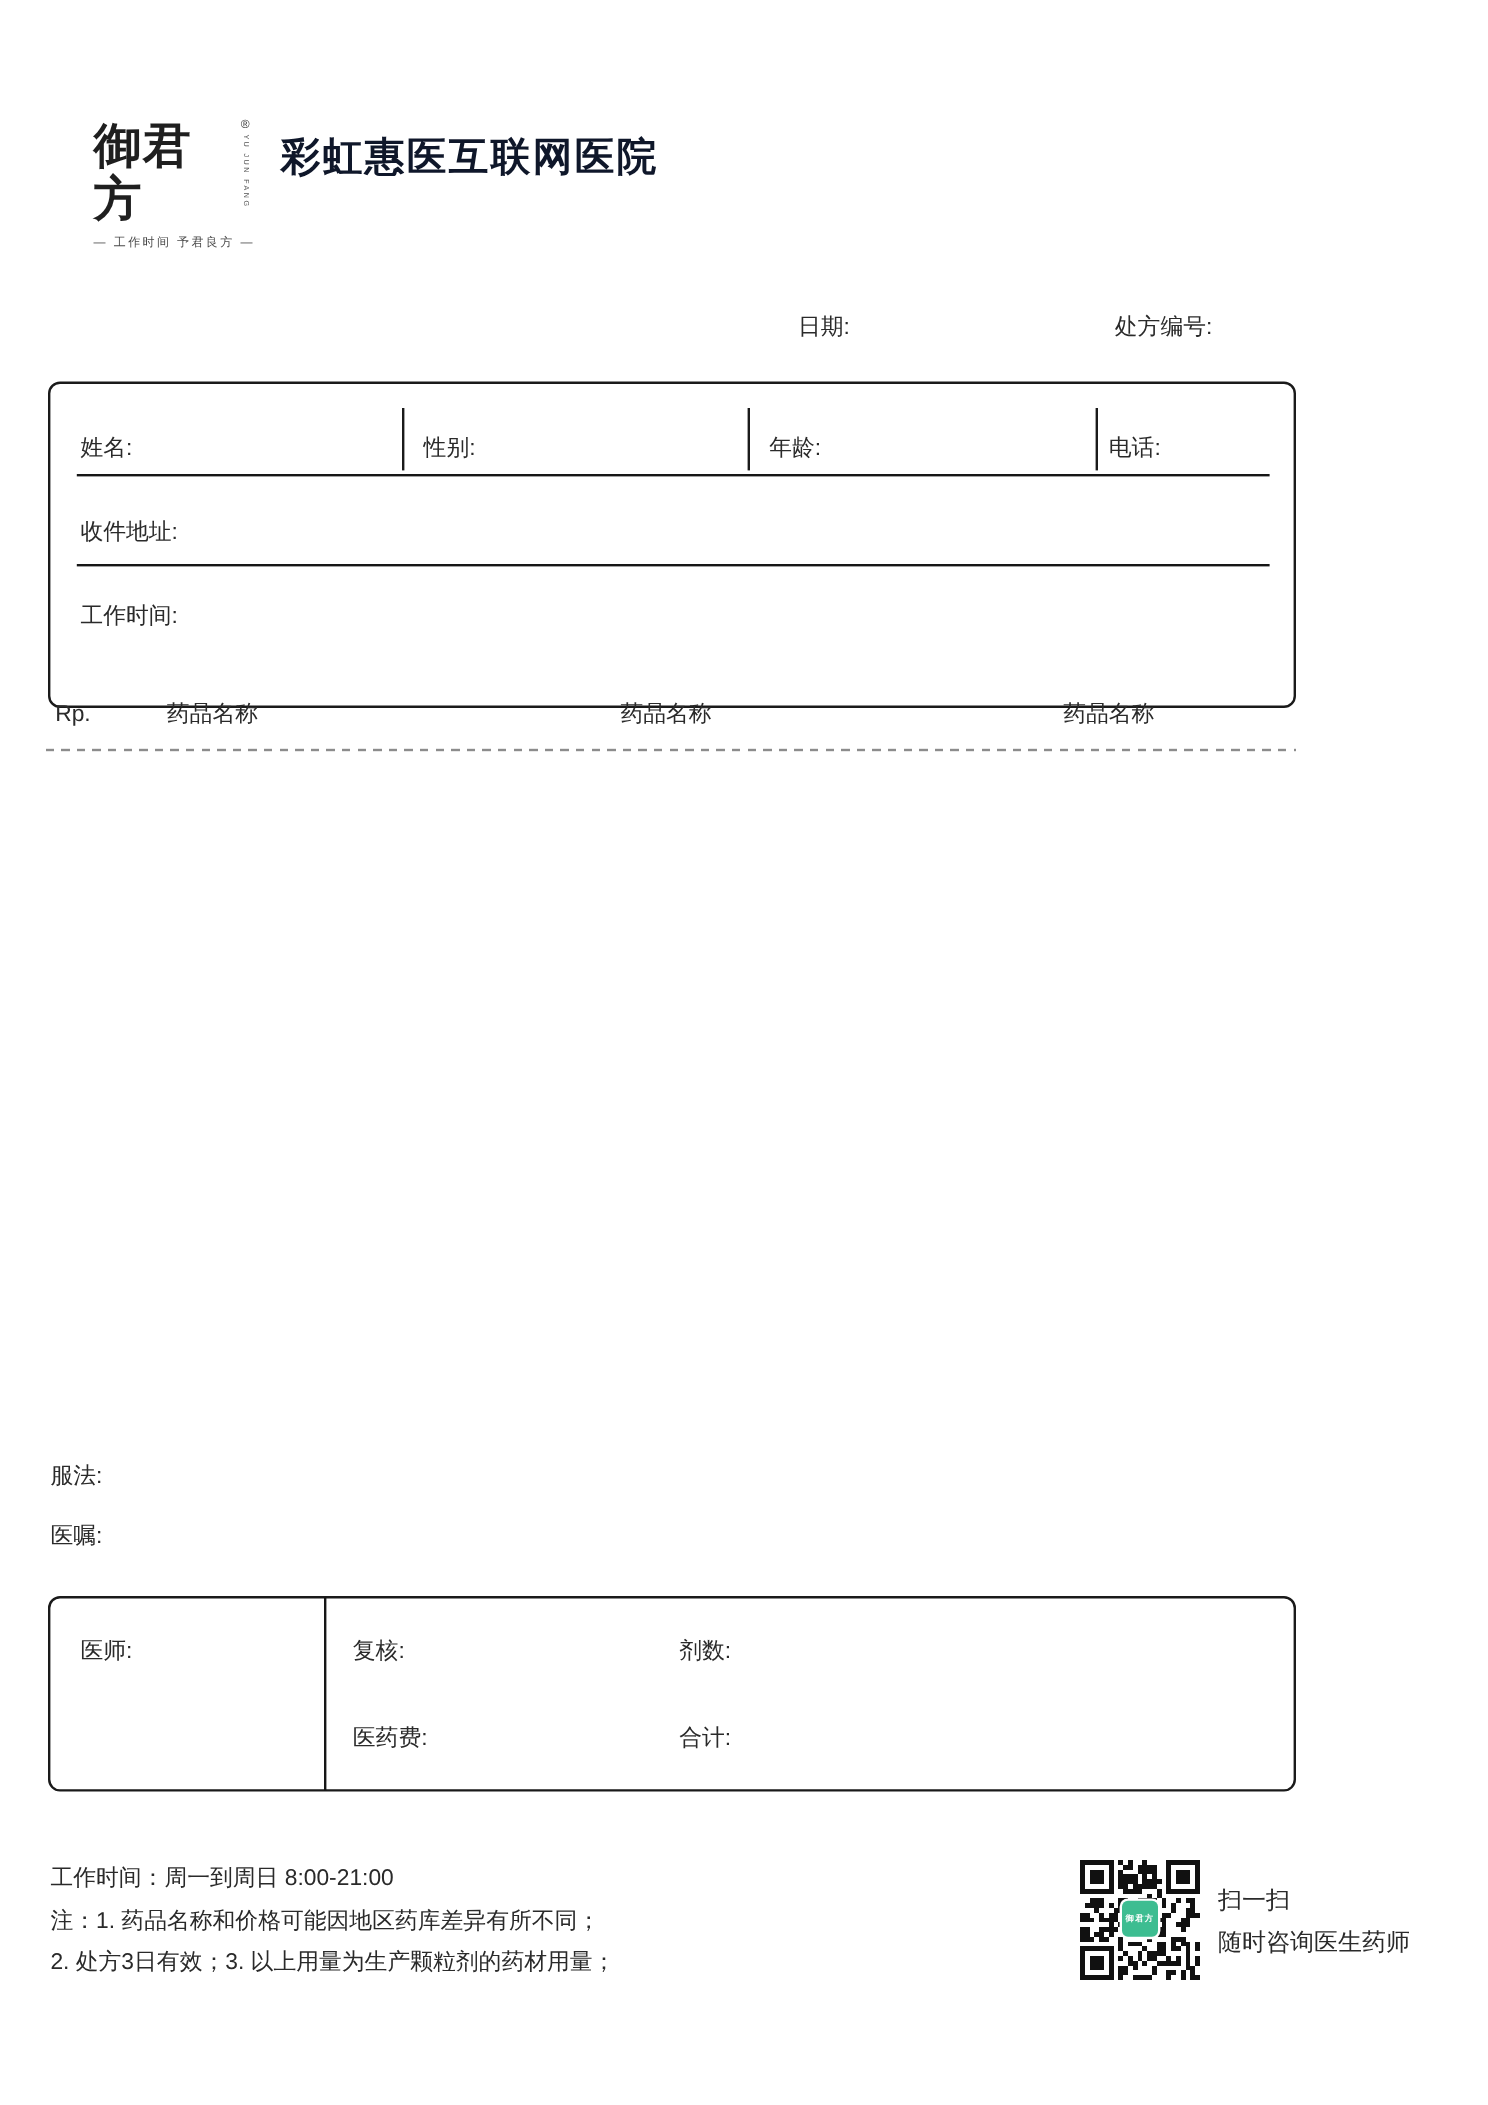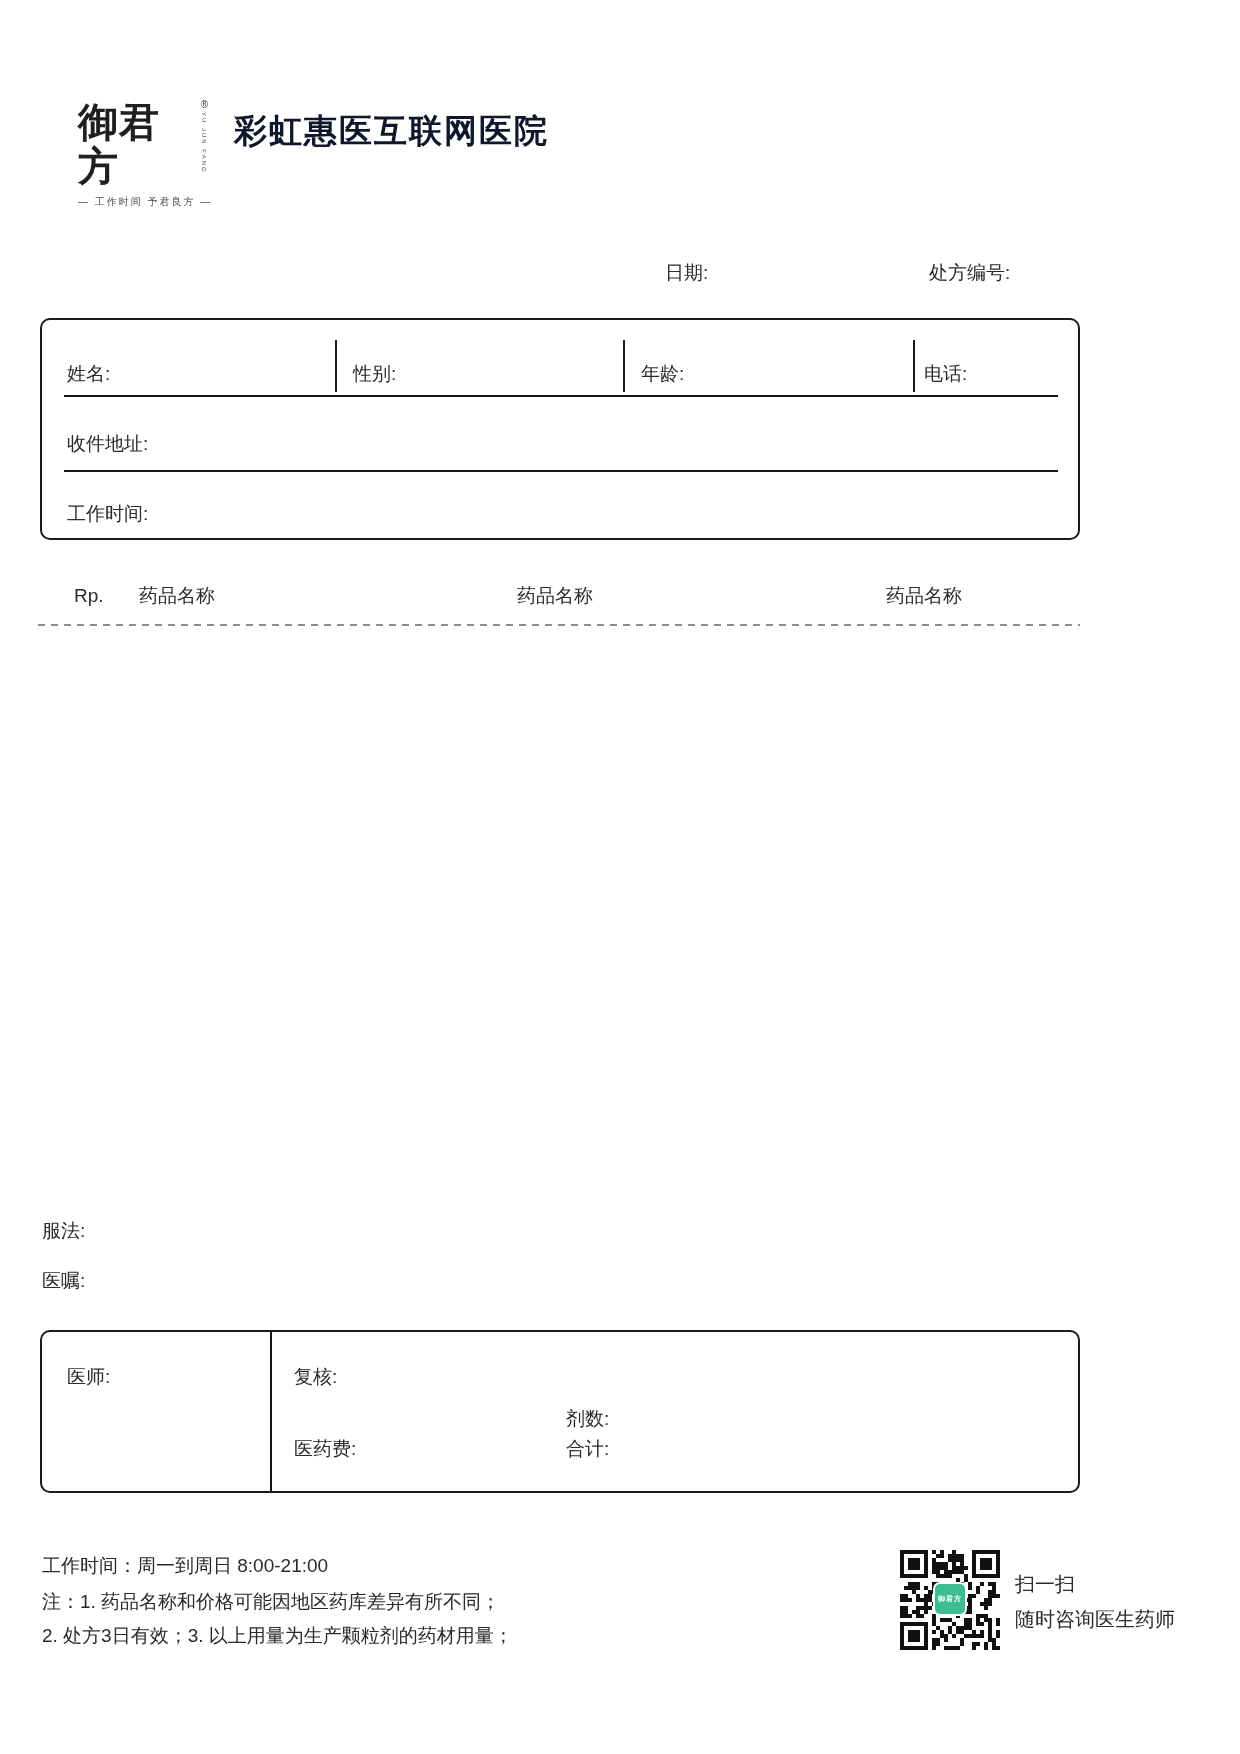--- a/index.html
+++ b/index.html
@@ -23,27 +23,27 @@
   .logo-tagline{margin-top:7px;font-size:10px;letter-spacing:2px;color:#4a4a4a;white-space:nowrap;}
   .hospital-title{position:absolute;left:234px;top:112px;font-size:33px;line-height:38px;font-weight:800;letter-spacing:2px;color:#0f172a;font-family:"Liberation Sans","DejaVu Sans",sans-serif;}
 
   
   .lbl{position:absolute;font-size:19px;line-height:26px;color:var(--ink);white-space:nowrap;}
   .notice-text{left:40px;top:260px;}
   .date-label{left:665px;top:260px;}
   .rxno-label{left:929px;top:260px;}
 
   
-  .patient-box{position:absolute;left:40px;top:318px;width:1040px;height:222px;border:2.5px solid var(--border);border-radius:10px;background:#fff;}
+  .patient-box{position:absolute;left:40px;top:318px;width:1040px;height:272px;border:2.5px solid var(--border);border-radius:10px;background:#fff;}
   .patient-box .cell-label{position:absolute;font-size:19px;line-height:24px;white-space:nowrap;}
   .vdiv{position:absolute;top:20px;height:52px;width:2px;background:#1a1a1a;}
   .hline{position:absolute;left:22px;right:20px;height:2px;background:#161616;}
 
   
-  .rp-label{left:74px;top:583px;}
+  .rp-label{left:46px;top:583px;}
   .drug-col-1{left:139px;top:583px;}
   .drug-col-2{left:517px;top:583px;}
   .drug-col-3{left:886px;top:583px;}
   .dash-sep{position:absolute;left:38px;top:624px;width:1042px;height:2px;
     background:repeating-linear-gradient(90deg,var(--dash) 0 7px,transparent 7px 13px);}
 
   
   .usage-label{left:42px;top:1218px;}
   .advice-label{left:42px;top:1268px;text-align:center;}
 
@@ -107,21 +107,21 @@
   <div class="lbl drug-col-3">药品名称</div>
   <div class="dash-sep"></div>
 
   <div class="lbl usage-label">服法:</div>
   <div class="lbl advice-label">医嘱:</div>
 
   <div class="signoff-box">
     <span class="cell-label" style="left:25px;top:33px;">医师:</span>
     <span class="signoff-vdiv"></span>
     <span class="cell-label" style="left:252px;top:33px;">复核:</span>
-    <span class="cell-label" style="left:524px;top:33px;margin-top:42px;">剂数:</span>
+    <span class="cell-label" style="left:524px;top:33px;">剂数:</span>
     <span class="cell-label" style="left:252px;top:105px;">医药费:</span>
     <span class="cell-label" style="left:524px;top:105px;">合计:</span>
   </div>
 
   <div class="lbl workhours">工作时间：周一到周日 8:00-21:00</div>
   <div class="lbl note-1">注：1. 药品名称和价格可能因地区药库差异有所不同；</div>
   <div class="lbl note-2">2. 处方3日有效；3. 以上用量为生产颗粒剂的药材用量；</div>
 
   <div class="qr-wrap">
     <svg viewBox="0 0 25 25" shape-rendering="crispEdges">

